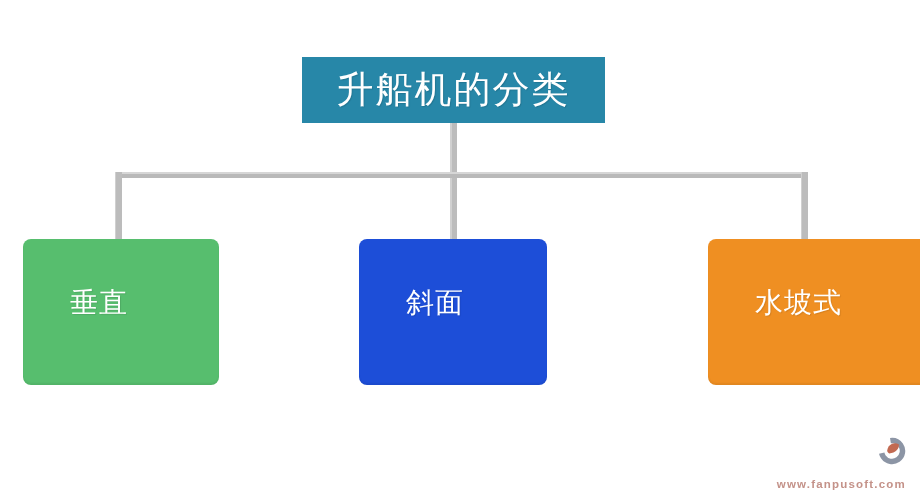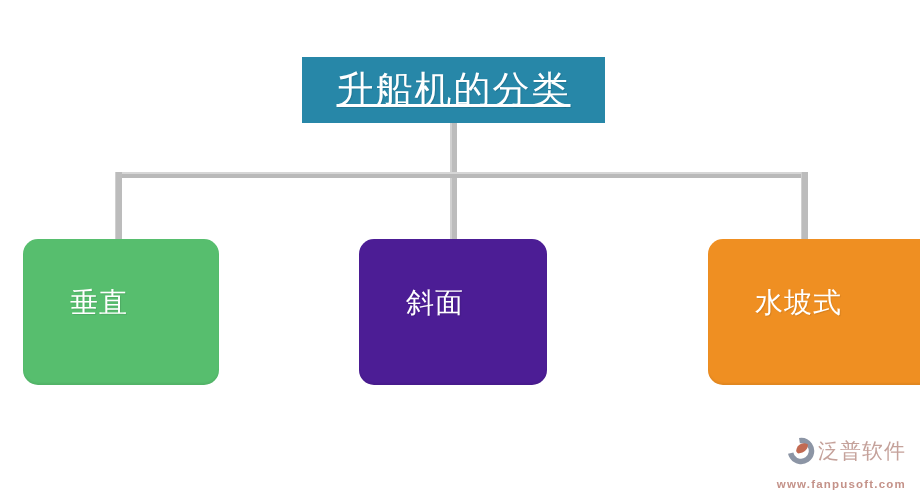--- a/index.html
+++ b/index.html
@@ -16,51 +16,50 @@
     position: absolute;
     left: 302px; top: 57px;
     width: 303px; height: 66px;
     background: #2787A8;
     color: #ffffff;
     display: flex; align-items: center; justify-content: center;
     font-size: 37px;
     letter-spacing: 2px;
     font-weight: 400;
     text-shadow: 1px 1px 1px rgba(0,0,0,0.12);
-    text-decoration: underline;
   }
 
   
   .conn { position: absolute; }
   .conn.h {
     background: linear-gradient(180deg, #d6d6d6 0, #d6d6d6 1.5px, #b9b9b9 1.5px, #b9b9b9 100%);
   }
   .conn.v {
     background: linear-gradient(90deg, #d0d0d0 0, #d0d0d0 1.5px, #bcbcbc 1.5px, #bcbcbc 100%);
   }
   #conn-root-v   { left: 450px; top: 123px; width: 7px;  height: 116px; }
   #conn-h        { left: 115px; top: 172px; width: 693px; height: 6px;  }
   #conn-left-v   { left: 115px; top: 172px; width: 7px;  height: 67px;  }
   #conn-right-v  { left: 801px; top: 172px; width: 7px;  height: 67px;  }
 
   
   .child-box {
     position: absolute;
     top: 239px; height: 146px;
-    border-radius: 15px;
+    border-radius: 8px;
     color: #ffffff;
     display: flex; align-items: center;
     font-size: 28px;
     letter-spacing: 1px;
     box-shadow: inset 0 -2px 2px rgba(0,0,0,0.06);
     text-shadow: 1px 1px 1px rgba(0,0,0,0.10);
   }
   .child-box .label { padding-left: 47px; transform: translateY(-9px); }
   #child-vertical    { left: 23px;  width: 196px; background: #57BE6E; }
-  #child-inclined    { left: 359px; width: 188px; background: #4c1d95; }
+  #child-inclined    { left: 359px; width: 188px; background: #1d4ed8; }
   #child-water-slope { left: 708px; width: 228px; background: #EF8F22; }
 
   
   .watermark {
     position: absolute;
     right: 14px; bottom: 10px;
     text-align: right;
     line-height: 1;
   }
   .wm-row {
@@ -107,18 +106,17 @@
   </div>
 
   <div class="watermark">
     <div class="wm-row">
       <svg class="wm-icon" viewBox="0 0 28 28" aria-hidden="true">
 
         <circle cx="14" cy="14" r="10.5" fill="none" stroke="#8C95A5" stroke-width="5.5" stroke-dasharray="49 17" stroke-dashoffset="12" transform="rotate(-35 14 14)"></circle>
 
         <path d="M9.2 13.5 C10 7.5, 15.5 4.5, 20.8 7.2 C21.6 11.8, 17.5 15.8, 11.2 16.4 C9.8 15.6, 9.1 14.6, 9.2 13.5 Z" fill="#C26A52"></path>
       </svg>
-      <span class="wm-brand">泛普软件</span>
     </div>
     <div class="wm-url">www.fanpusoft.com</div>
   </div>
 
 </div>
 
 </body></html>

